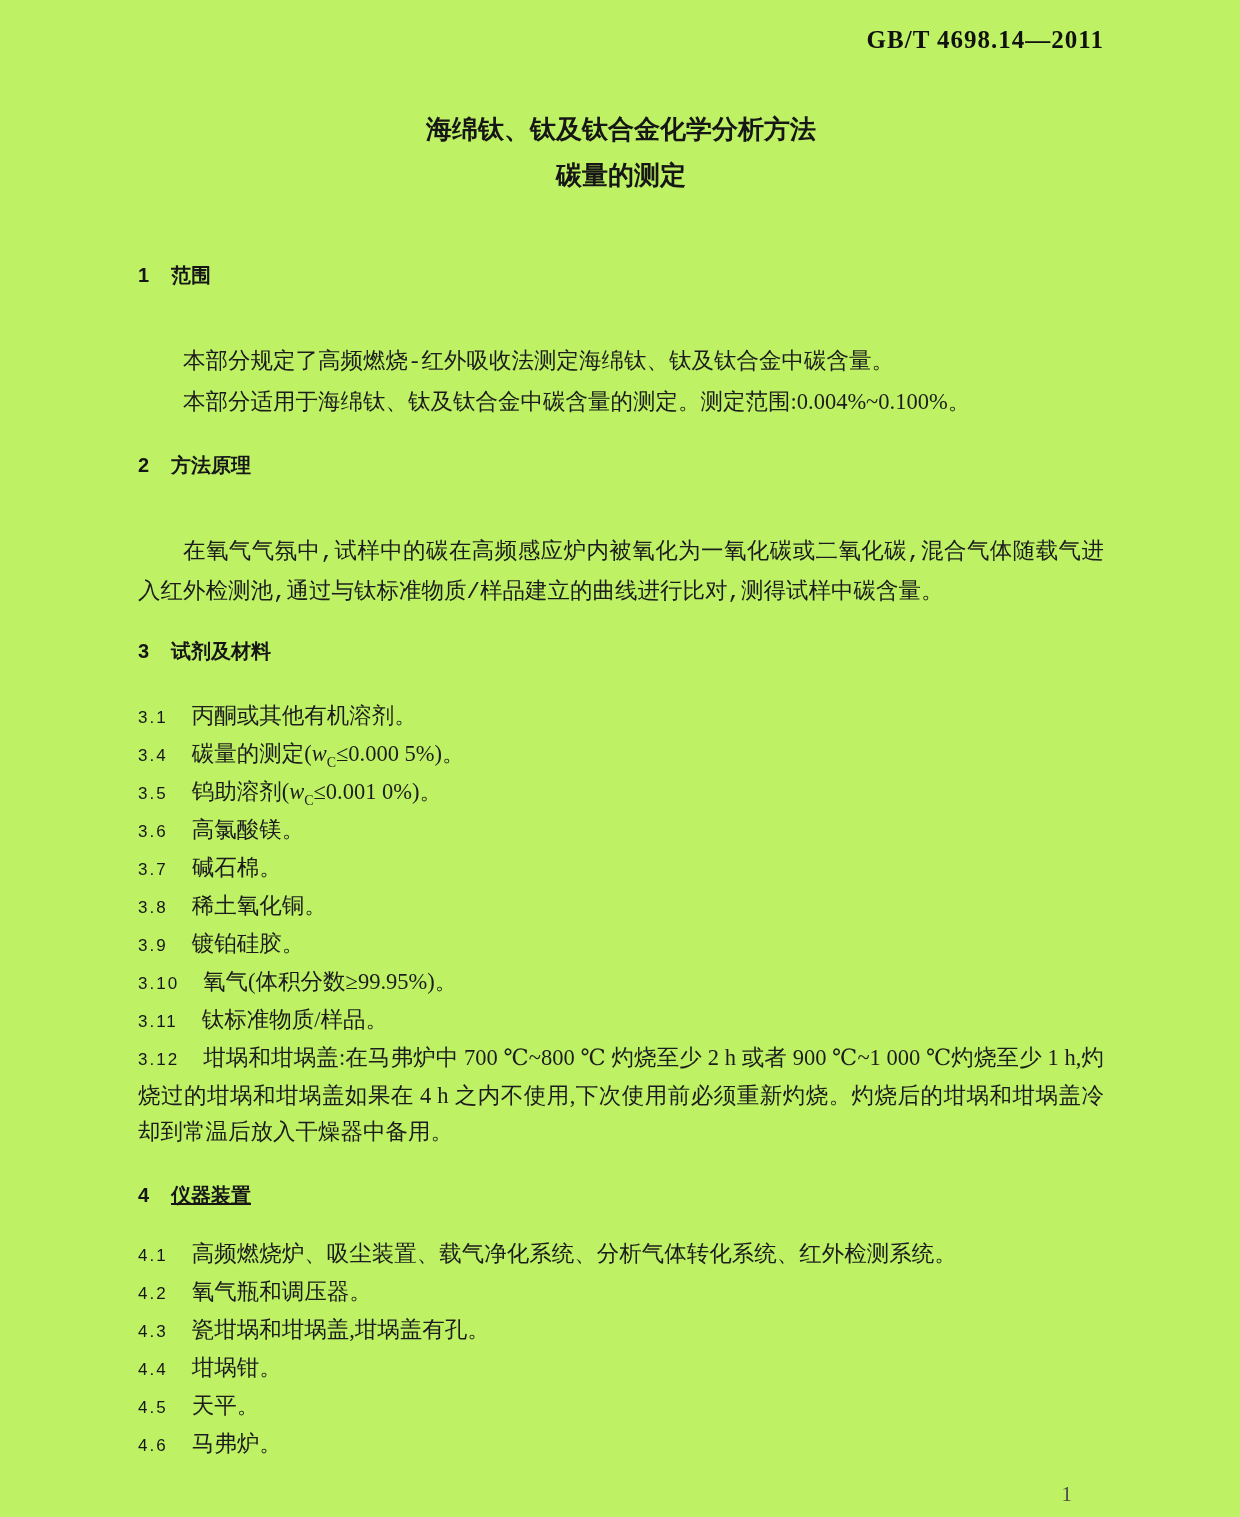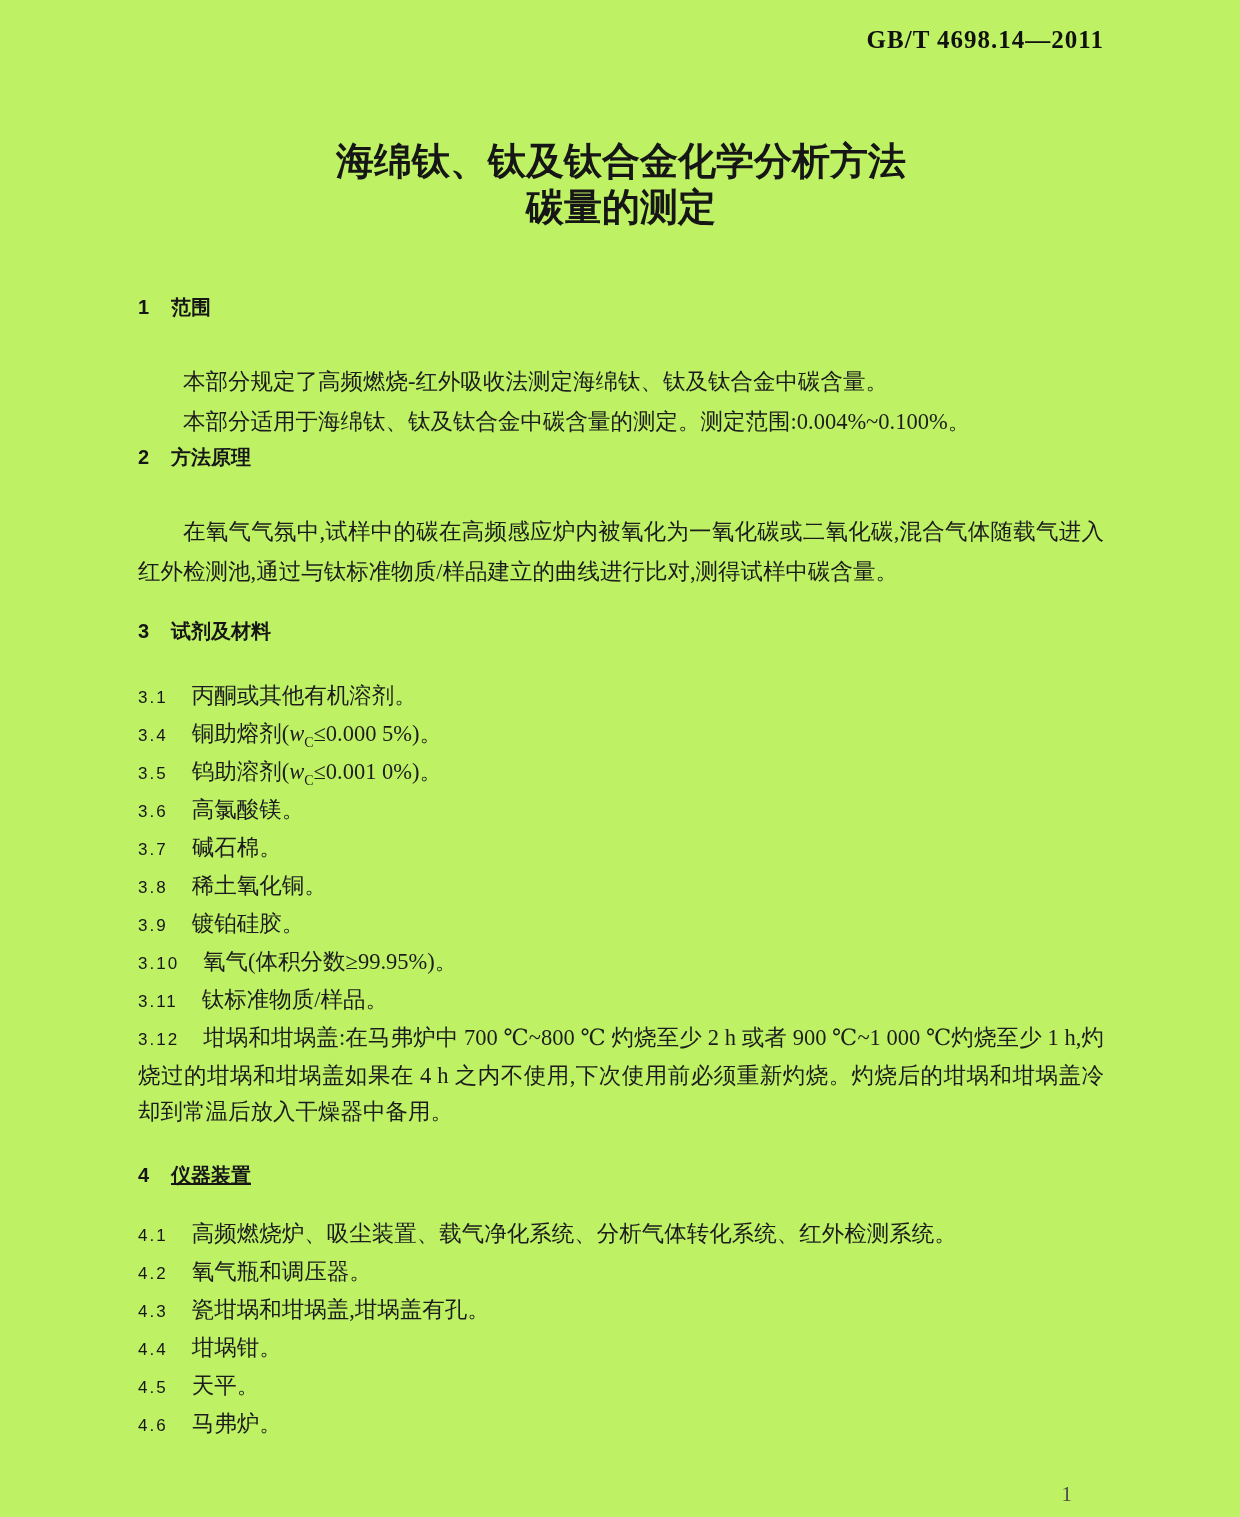--- a/index.html
+++ b/index.html
@@ -23,53 +23,53 @@
   .running-header {
     text-align: right;
     font-family: "Liberation Serif", "DejaVu Serif", serif;
     font-weight: 700;
     font-size: 25px;
     line-height: 28px;
     letter-spacing: 1px;
     color: #111;
   }
   .doc-title {
-    margin-top: 84px;
+    margin-top: 52px;
     text-align: center;
     font-family: "Liberation Sans", "DejaVu Sans", sans-serif;
     font-weight: 700;
-    font-size: 38px;
+    font-size: 26px;
     line-height: 46px;
     color: #161616;
   }
   .sec-heading {
     font-family: "Liberation Sans", "DejaVu Sans", sans-serif;
     font-weight: 700;
     font-size: 20px;
     line-height: 30px;
     margin: 0;
     color: #161616;
   }
   .sec-num {
     display: inline-block;
     min-width: 14px;
     margin-right: 19px;
   }
   .mt-s1 { margin-top: 62px; }
-  .mt-s2 { }
+  .mt-s2 { margin-top: 28px; }
   .mt-s3 { margin-top: 24px; }
   .mt-s4 { margin-top: 30px; text-decoration: underline; }
   .para {
     margin: 0;
     font-size: 22.5px;
     line-height: 40px;
     text-align: justify;
     color: #1c1c1c;
   }
-  .para.first { margin-top: 40px; }
+  .para.first { margin-top: 52px; font-family: Liberation Mono, monospace; }
   .para.indent { text-indent: 2em; }
   .items { margin-top: 32px; }
   .items.tight { margin-top: 26px; }
   .item {
     margin: 0;
     font-size: 22.5px;
     line-height: 36px;
     text-align: justify;
     color: #1c1c1c;
   }
@@ -119,21 +119,21 @@
     <h2 class="sec-heading mt-s2">
       <span class="sec-num">2</span><span>方法原理</span>
     </h2>
     <p class="para indent first">在氧气气氛中,试样中的碳在高频感应炉内被氧化为一氧化碳或二氧化碳,混合气体随载气进入红外检测池,通过与钛标准物质/样品建立的曲线进行比对,测得试样中碳含量。</p>
 
     <h2 class="sec-heading mt-s3">
       <span class="sec-num">3</span><span>试剂及材料</span>
     </h2>
     <div class="items">
         <p class="item"><span class="item-num">3.1</span><span class="item-text">丙酮或其他有机溶剂。</span></p>
-        <p class="item"><span class="item-num">3.4</span><span class="item-text"><span>铜助熔剂(</span><i class="var">w</i><sub>C</sub><span>≤0.000 5%)。</span></span></p>
+        <p class="item"><span class="item-num">3.4</span><span class="item-text"><span>碳量的测定(</span><i class="var">w</i><sub>C</sub><span>≤0.000 5%)。</span></span></p>
         <p class="item"><span class="item-num">3.5</span><span class="item-text"><span>钨助溶剂(</span><i class="var">w</i><sub>C</sub><span>≤0.001 0%)。</span></span></p>
         <p class="item"><span class="item-num">3.6</span><span class="item-text">高氯酸镁。</span></p>
         <p class="item"><span class="item-num">3.7</span><span class="item-text">碱石棉。</span></p>
         <p class="item"><span class="item-num">3.8</span><span class="item-text">稀土氧化铜。</span></p>
         <p class="item"><span class="item-num">3.9</span><span class="item-text">镀铂硅胶。</span></p>
         <p class="item"><span class="item-num">3.10</span><span class="item-text">氧气(体积分数≥99.95%)。</span></p>
         <p class="item"><span class="item-num">3.11</span><span class="item-text">钛标准物质/样品。</span></p>
         <p class="item"><span class="item-num">3.12</span><span class="item-text">坩埚和坩埚盖:在马弗炉中 700 ℃~800 ℃ 灼烧至少 2 h 或者 900 ℃~1 000 ℃灼烧至少 1 h,灼烧过的坩埚和坩埚盖如果在 4 h 之内不使用,下次使用前必须重新灼烧。灼烧后的坩埚和坩埚盖冷却到常温后放入干燥器中备用。</span></p>
       </div>
 

